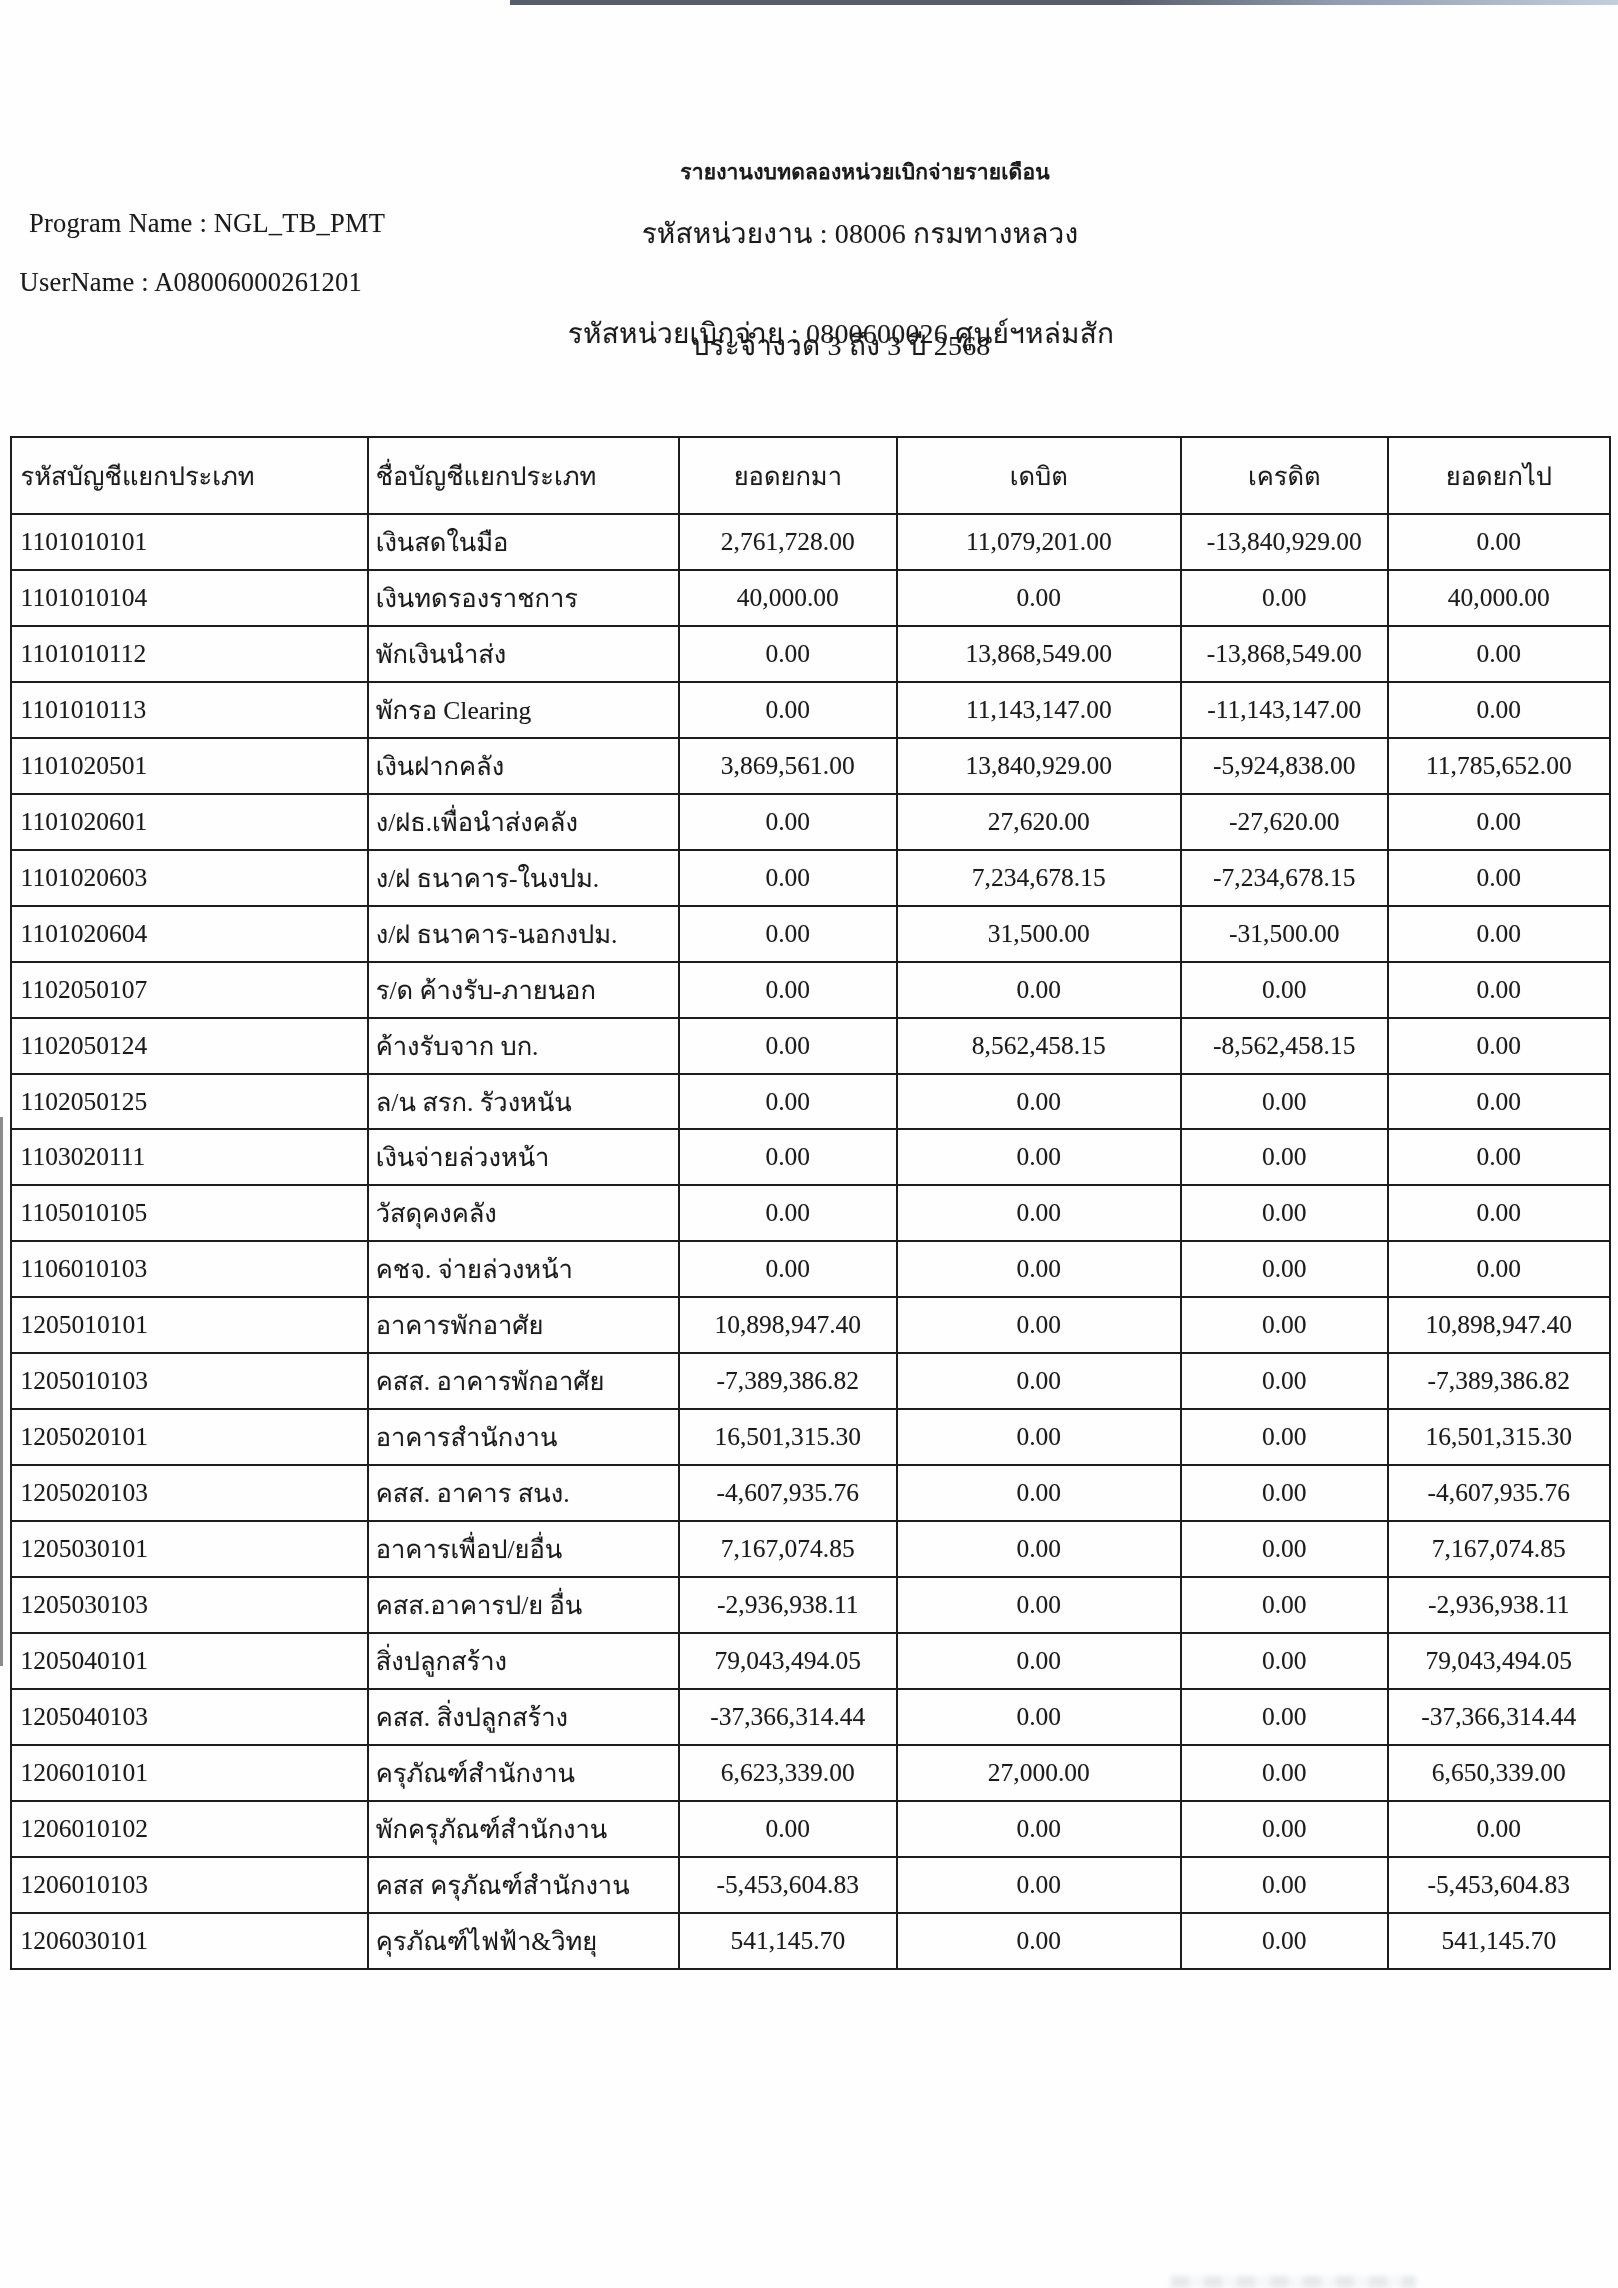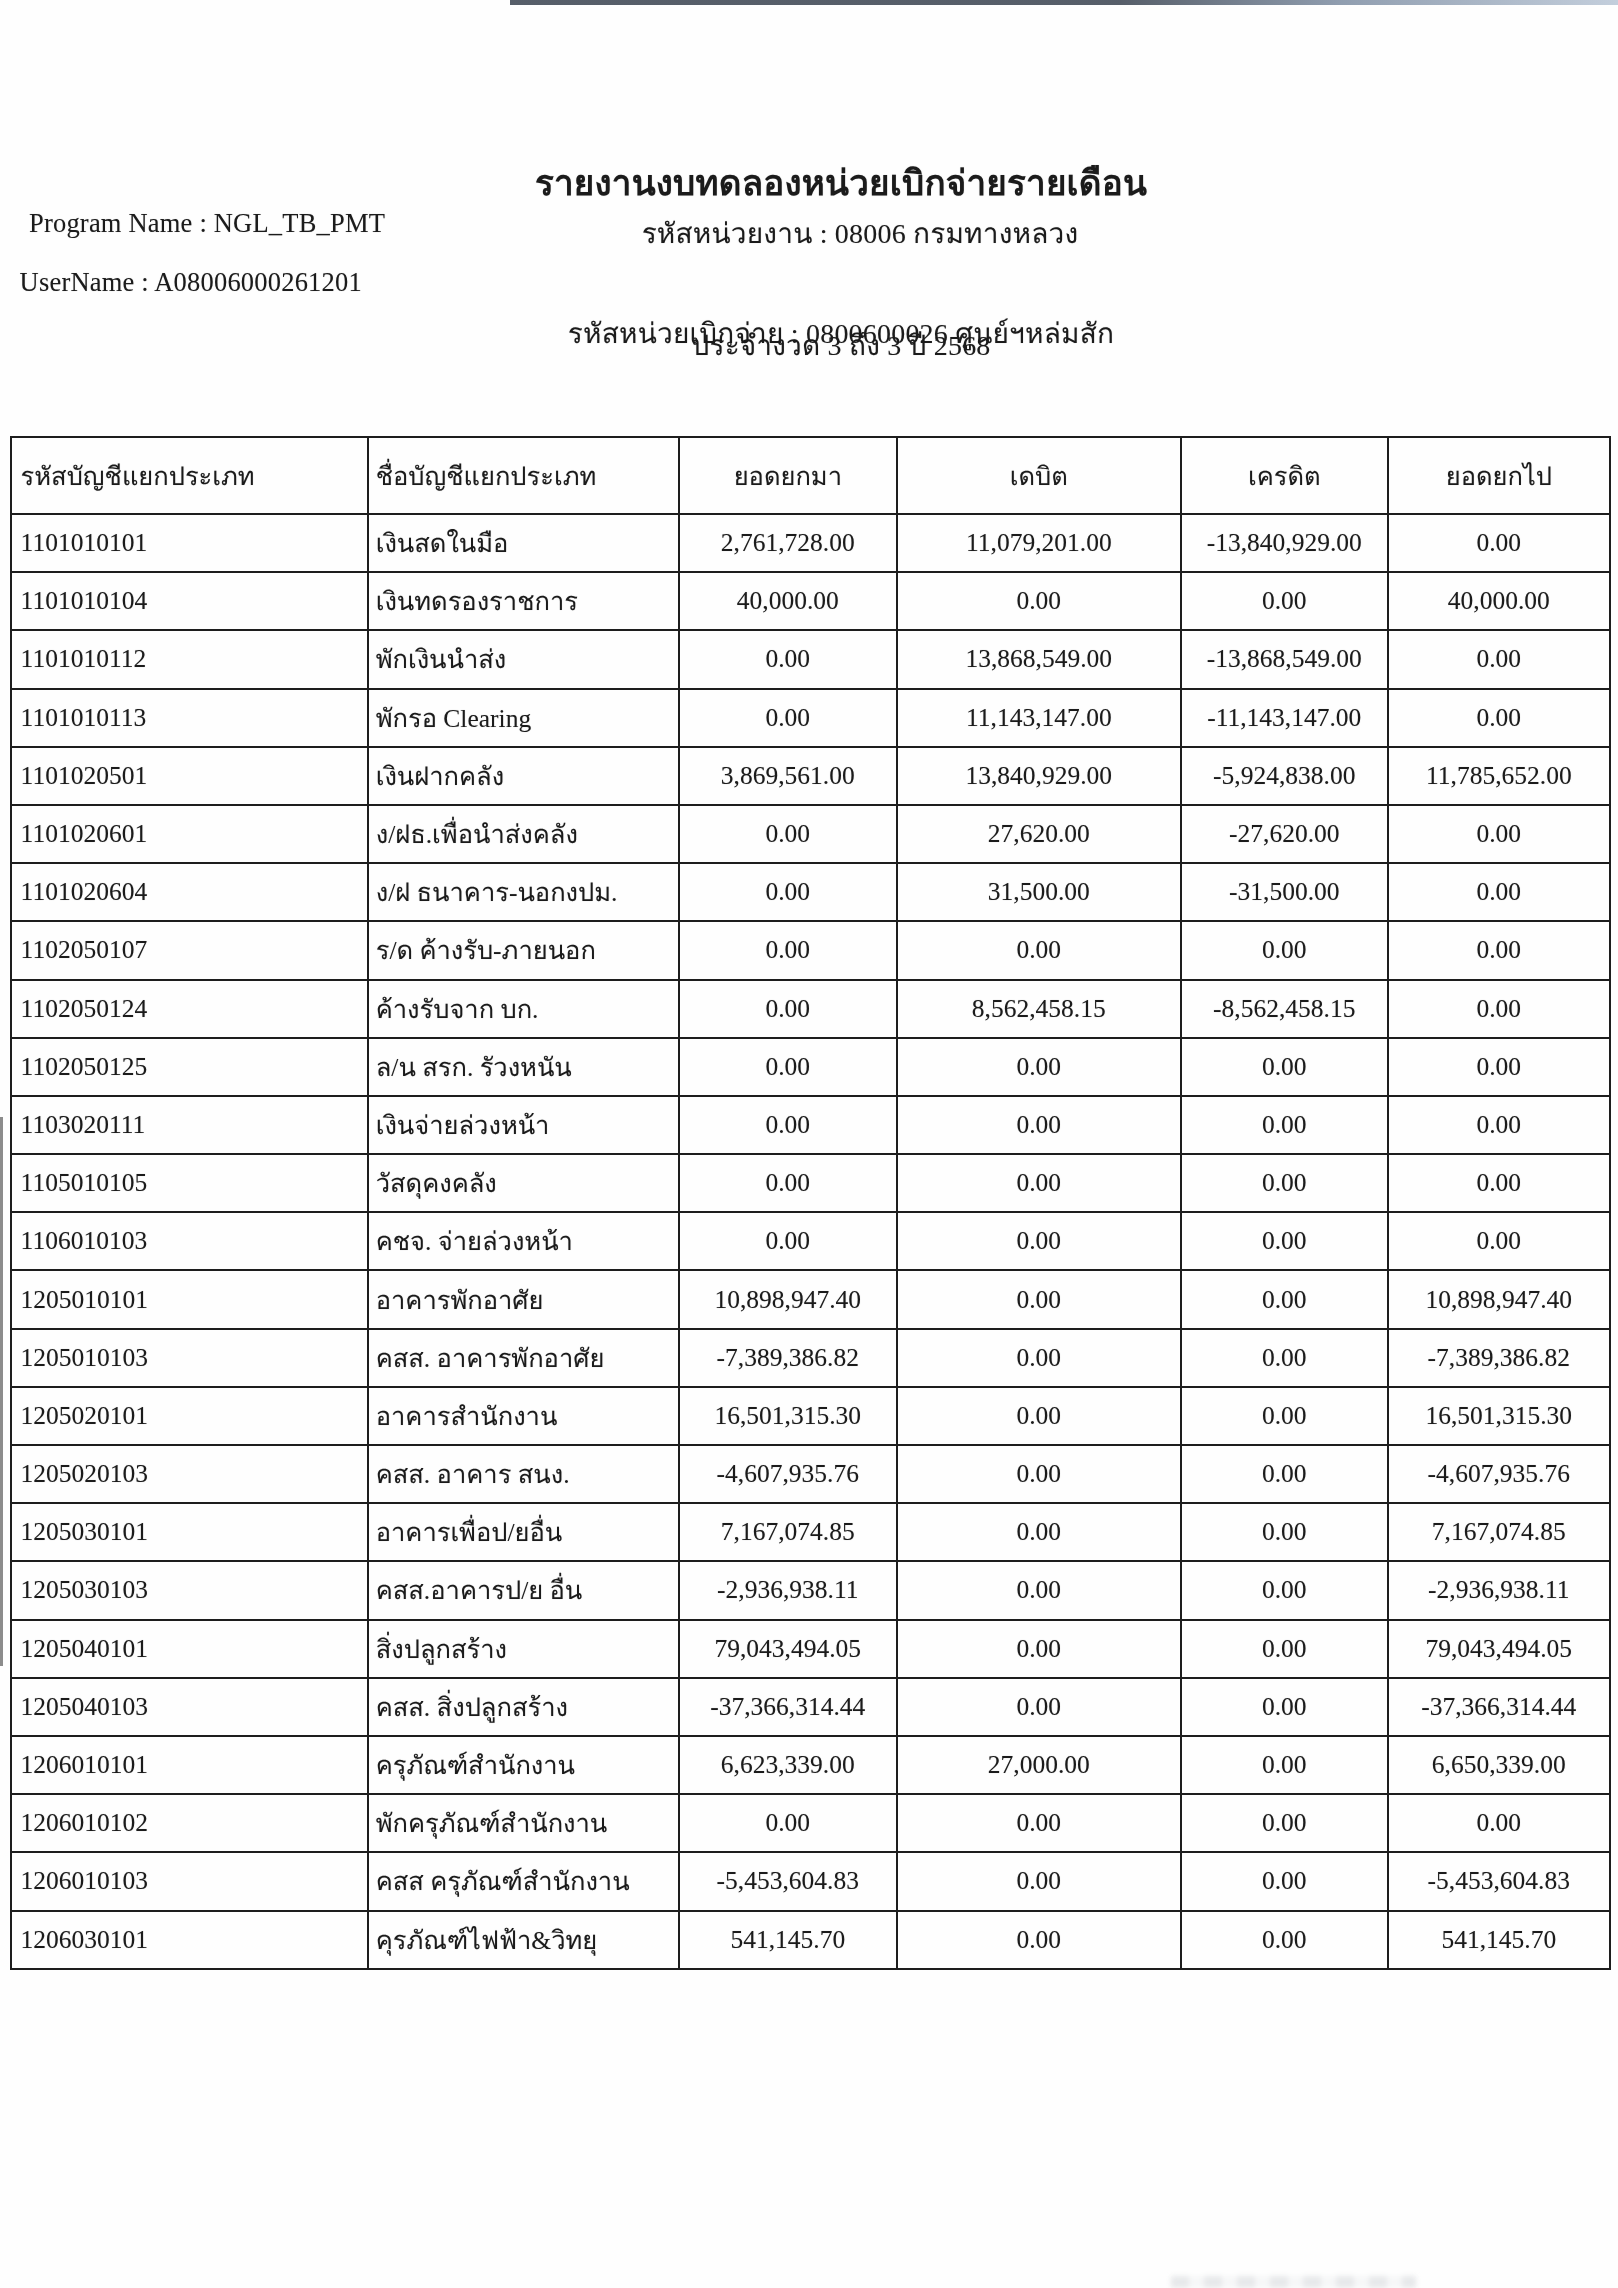--- a/index.html
+++ b/index.html
@@ -42,21 +42,21 @@
   .hdr-line {
     position: absolute;
     white-space: nowrap;
     font-size: 26.5px;
     letter-spacing: 0.2px;
     text-shadow: 0 0 1px rgba(25,25,25,.25);
   }
   .hdr-left-1 { left: 29px; top: 208px; }
   .hdr-left-2 { left: 19.6px; top: 267px; }
   .hdr-center { left: 841px; transform: translateX(-50%); font-size: 28px; }
-  .hdr-title  { top: 155px; font-weight: bold; font-size: 35px; }
+  .hdr-title  { top: 155px; font-weight: bold; font-size: 21px; margin-left: 24px; }
   .hdr-agency { top: 211px; margin-left: 19px; }
   .hdr-disb   { top: 267px; margin-top: 44px; }
   .hdr-period { top: 323px; }
   
   table.tb {
     position: absolute;
     left: 9.8px; top: 436px;
     width: 1598px; height: 1534px;
     border-collapse: collapse;
     table-layout: fixed;
@@ -165,20 +165,28 @@
         </tr>
         <tr>
           <td>1101020601</td>
           <td>ง/ฝธ.เพื่อนำส่งคลัง</td>
           <td>0.00</td>
           <td>27,620.00</td>
           <td>-27,620.00</td>
           <td>0.00</td>
         </tr>
         <tr>
+          <td>1101020603</td>
+          <td>ง/ฝ ธนาคาร-ในงปม.</td>
+          <td>0.00</td>
+          <td>7,234,678.15</td>
+          <td>-7,234,678.15</td>
+          <td>0.00</td>
+        </tr>
+        <tr>
           <td>1101020604</td>
           <td>ง/ฝ ธนาคาร-นอกงปม.</td>
           <td>0.00</td>
           <td>31,500.00</td>
           <td>-31,500.00</td>
           <td>0.00</td>
         </tr>
         <tr>
           <td>1102050107</td>
           <td>ร/ด ค้างรับ-ภายนอก</td>

